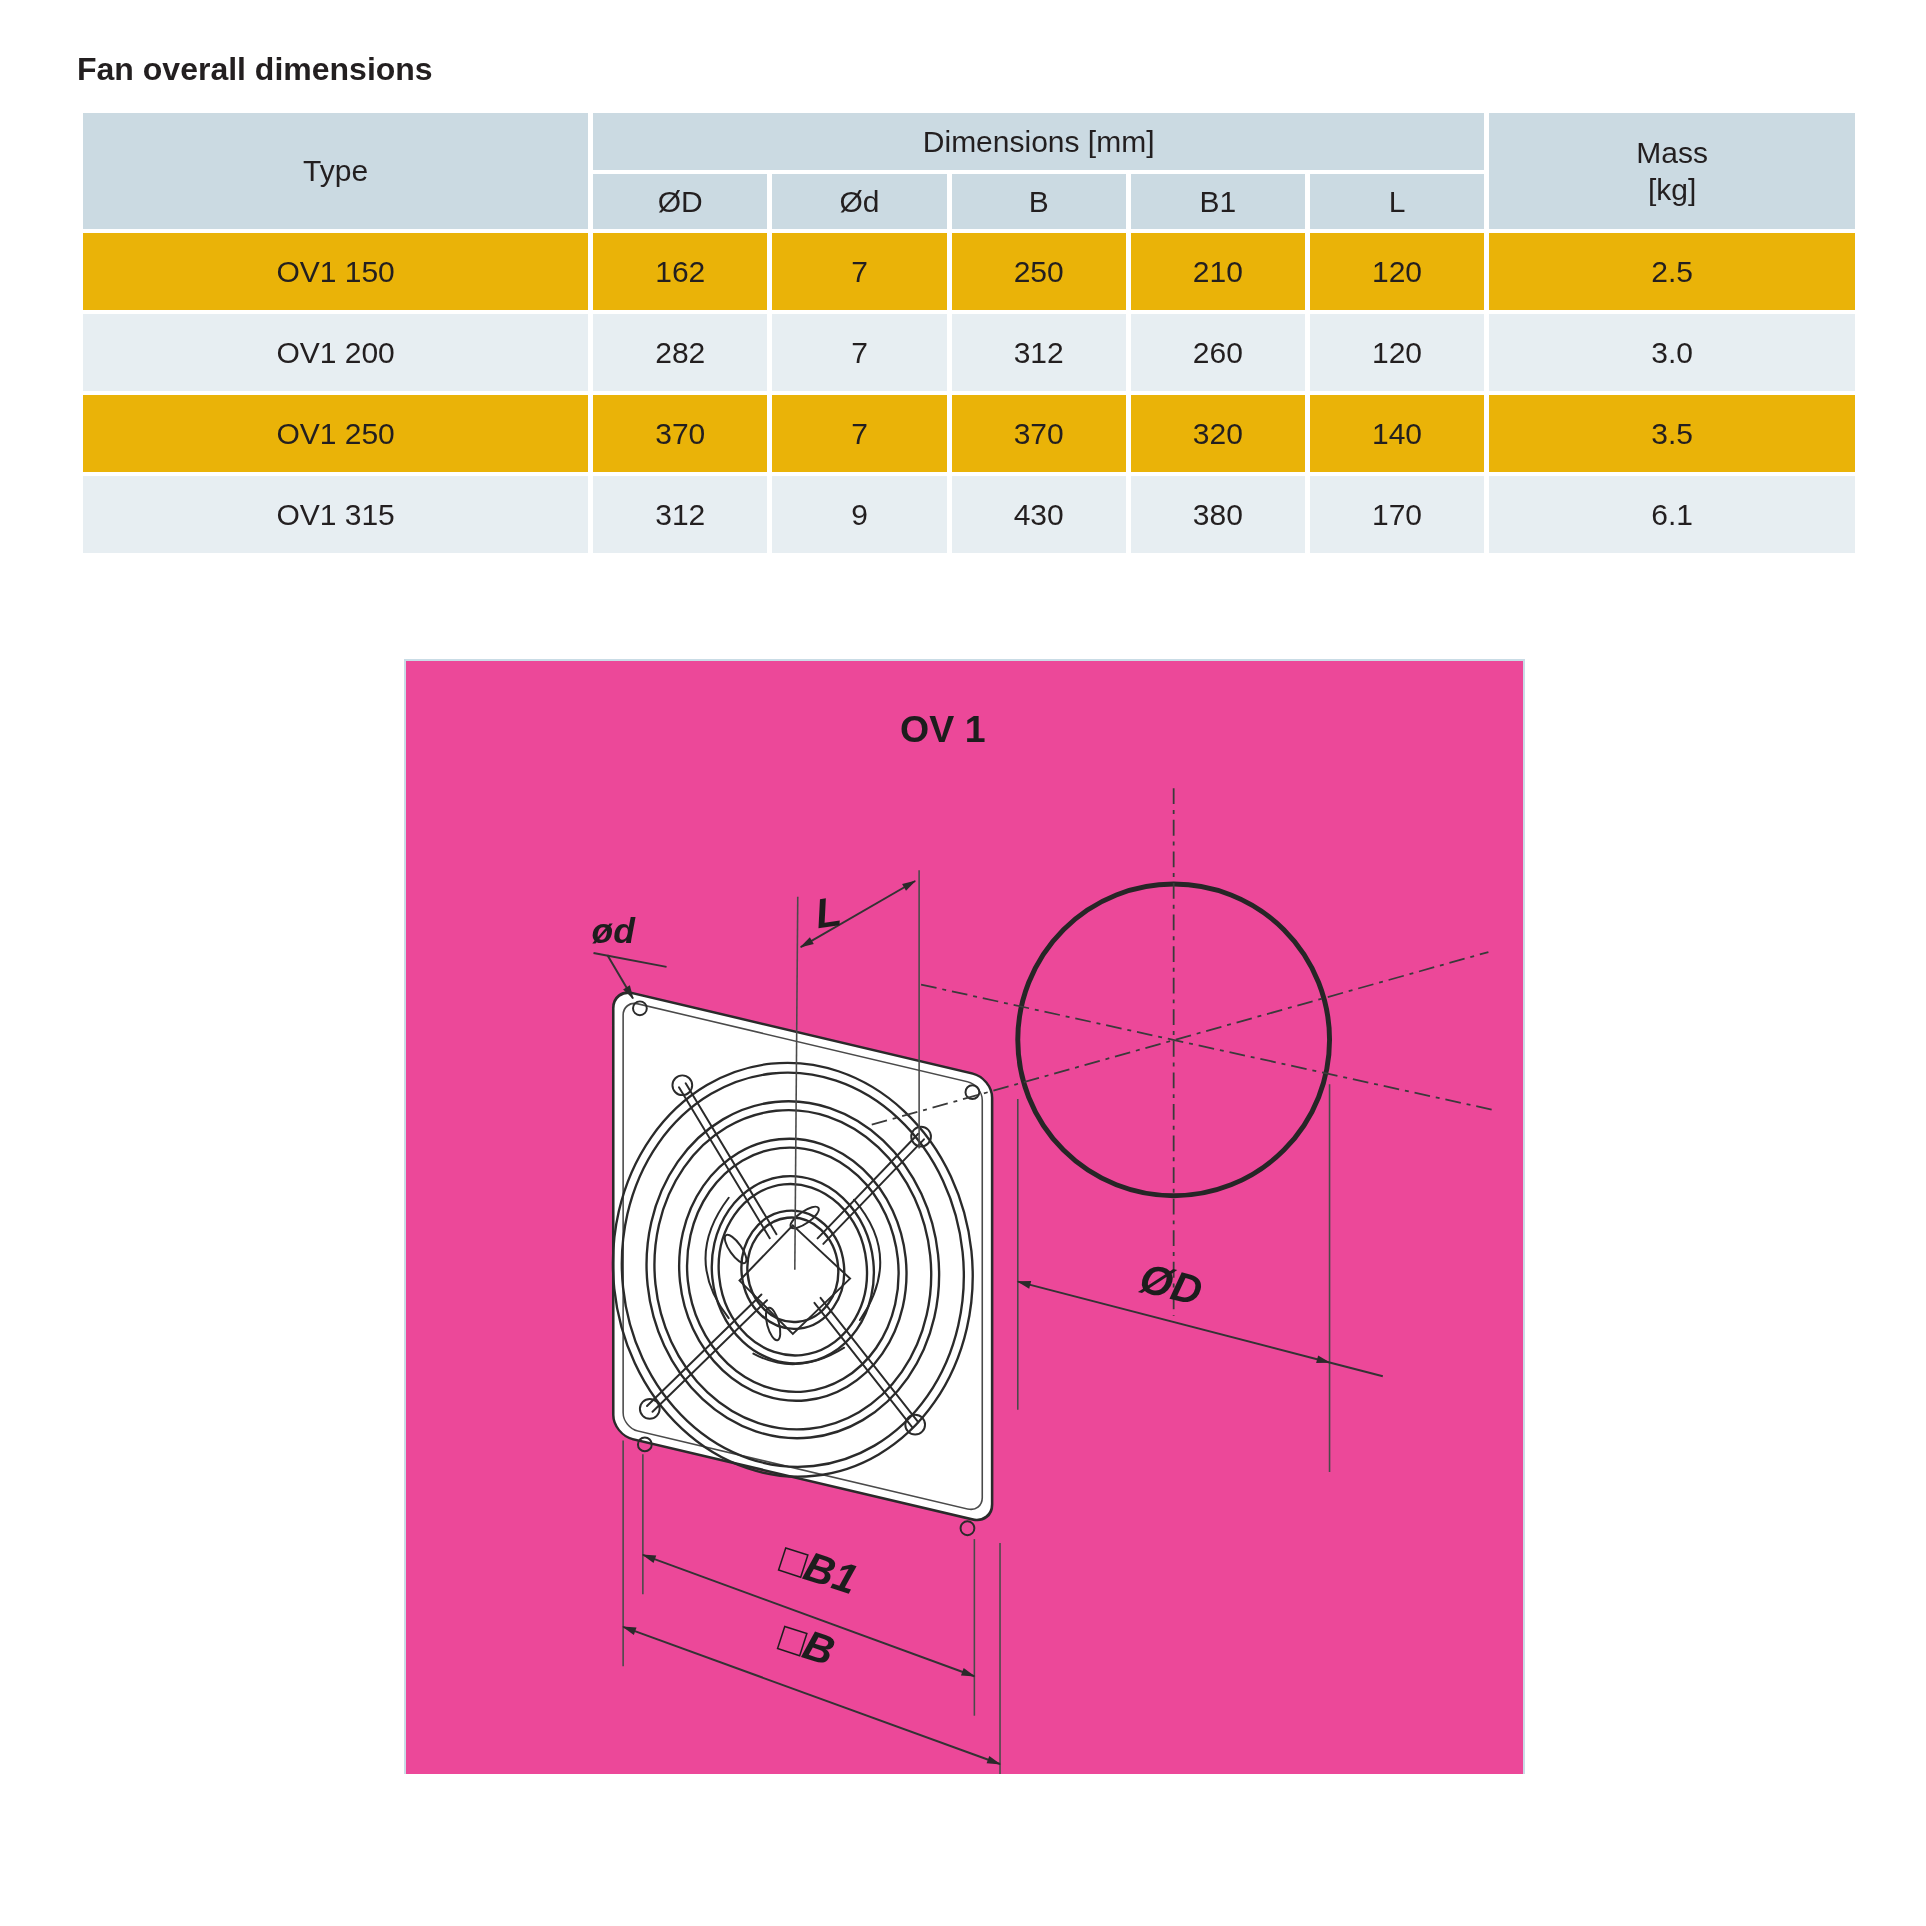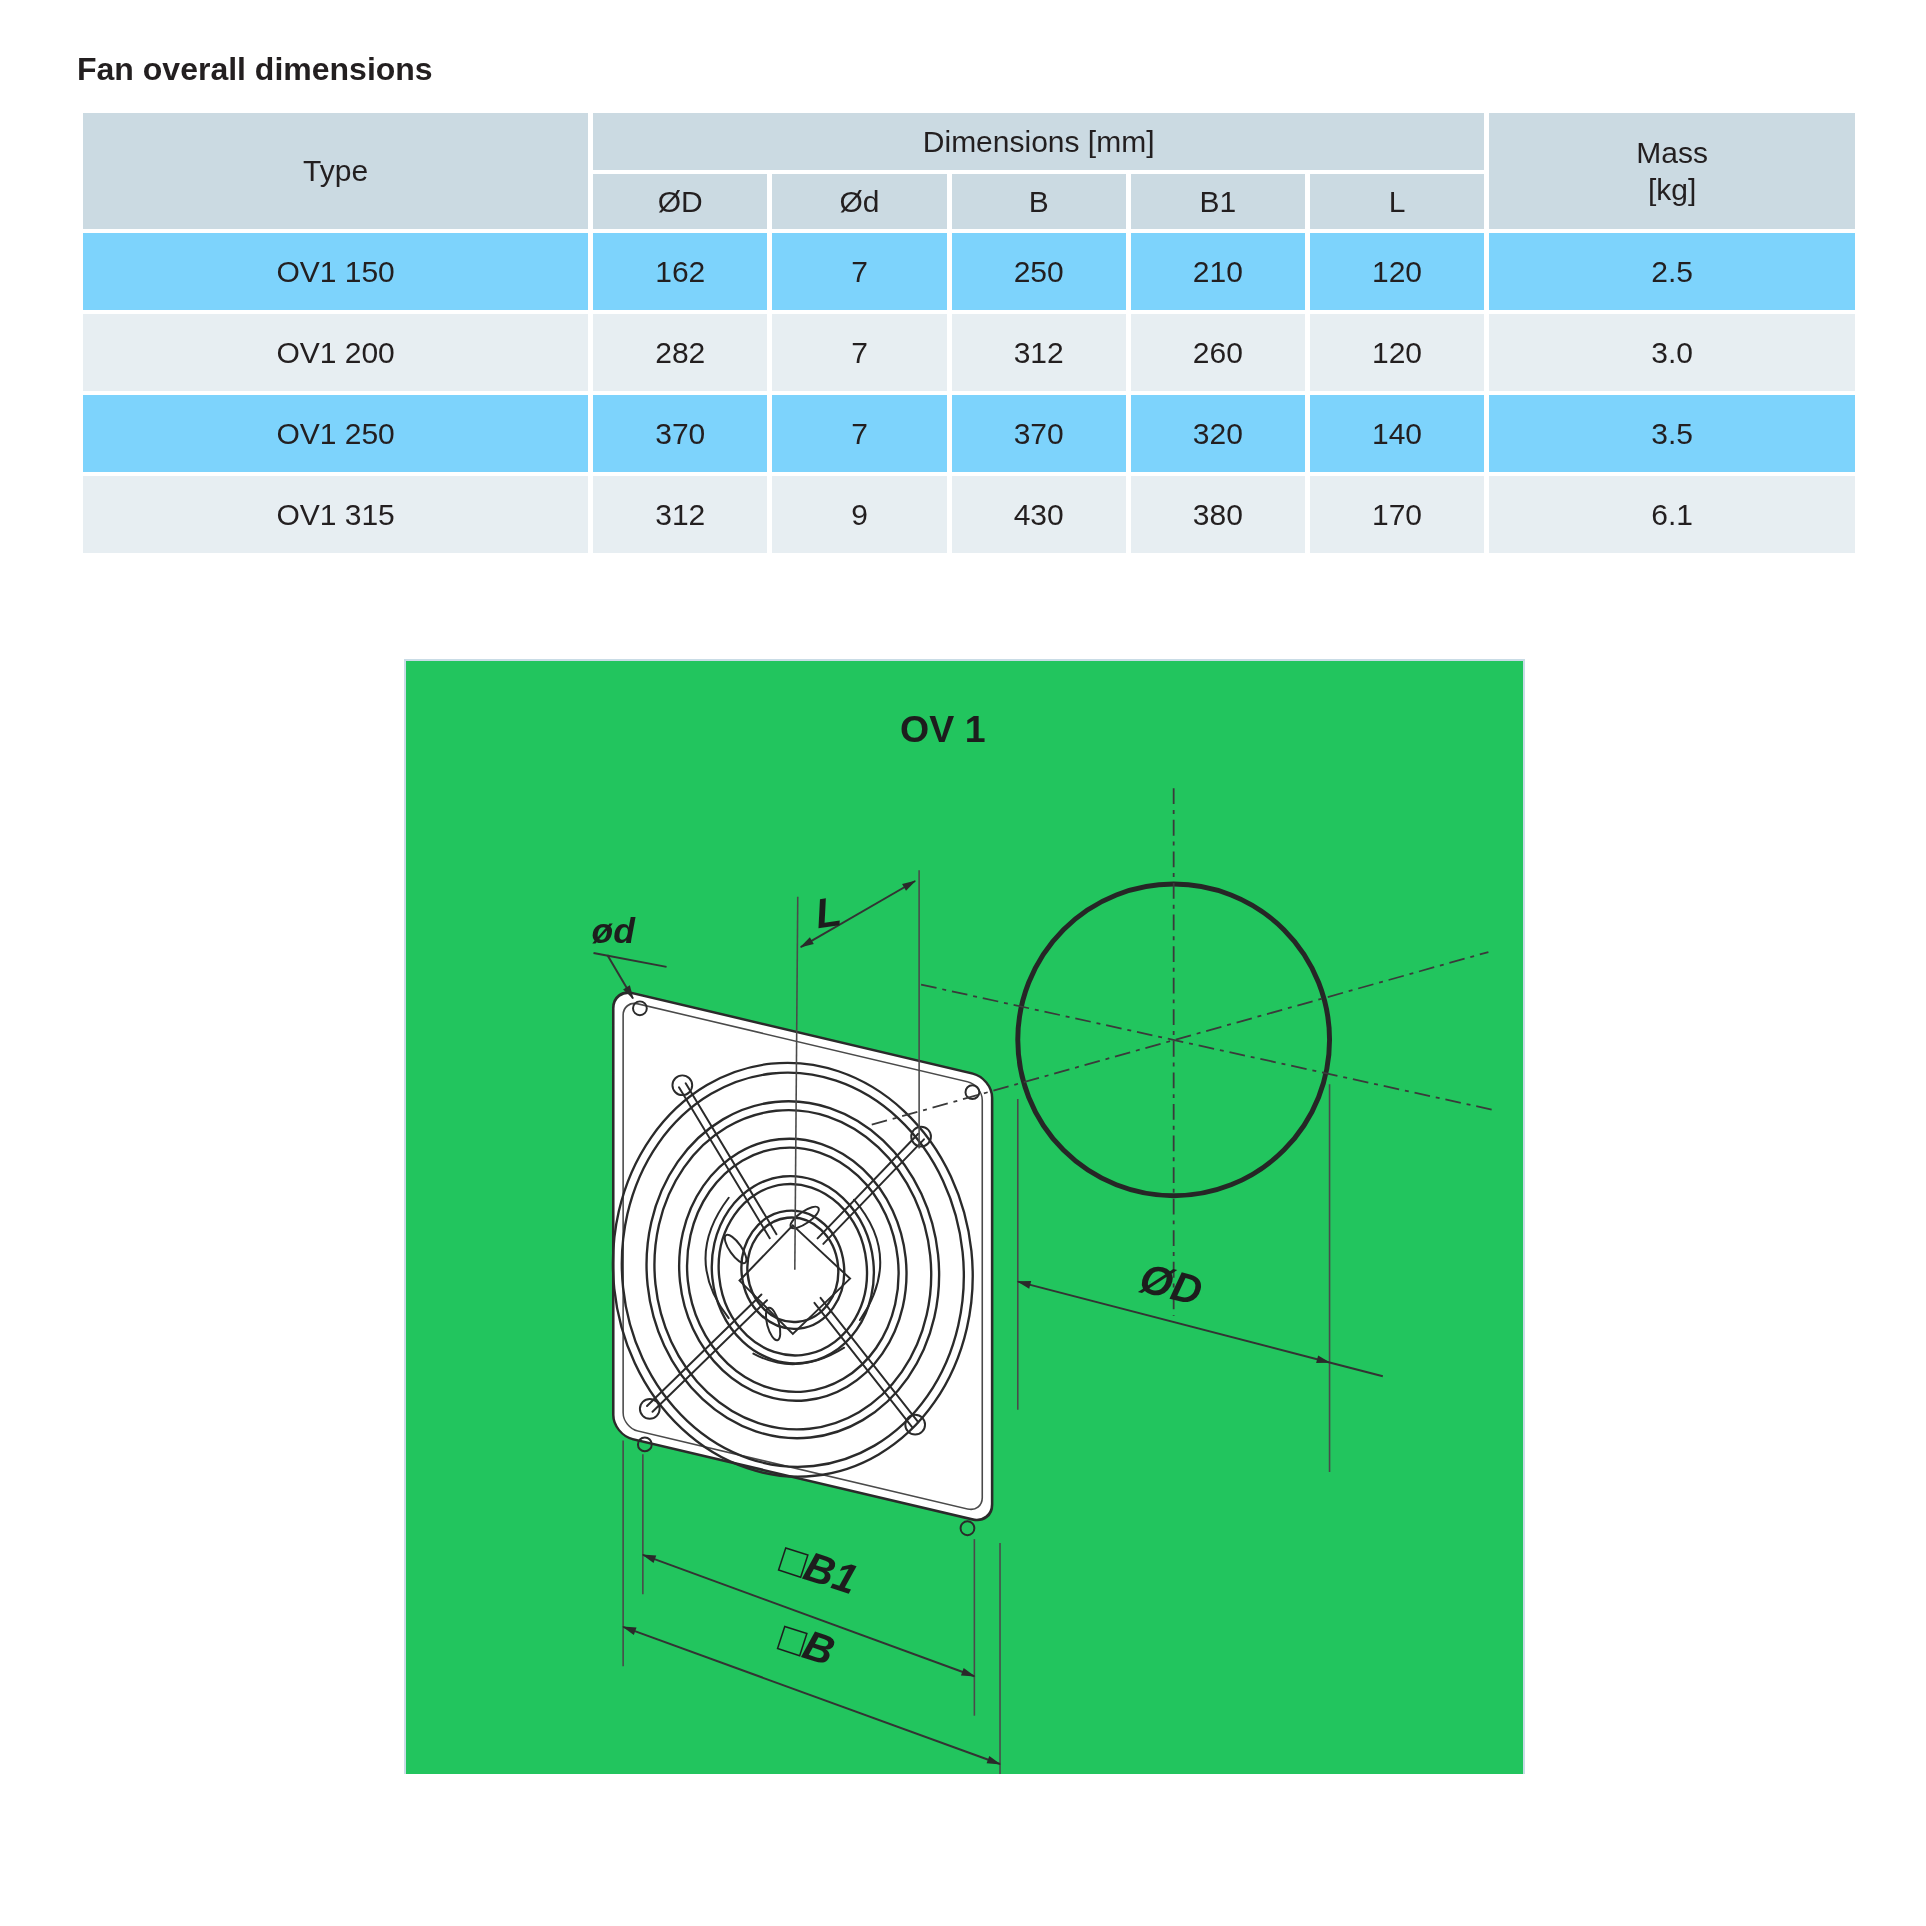--- a/index.html
+++ b/index.html
@@ -22,26 +22,26 @@
     position:absolute;left:78px;top:109px;width:1782px;
     border-collapse:separate;border-spacing:5px 4px;
     font-size:30px;color:var(--text);
   }
   .dim-table th,.dim-table td{
     font-weight:normal;text-align:center;vertical-align:middle;padding:0;
   }
   .dim-table thead th{background:var(--header-bg);}
   .dim-table .hrow1 th{height:57px;}
   .dim-table .hrow2 th{height:55px;}
-  .dim-table tbody td{height:77px;background:#7dd3fc;}
+  .dim-table tbody td{height:77px;background:#eab308;}
   .dim-table tbody tr:nth-child(even) td{background:var(--row-alt-bg);}
   .mass-line{display:block;line-height:1.25;}
   .diagram-box{
     position:absolute;left:404px;top:659px;width:1121px;height:1184px;
-    border:2px solid var(--box-border);box-sizing:border-box;background:#22c55e;
+    border:2px solid var(--box-border);box-sizing:border-box;background:#ec4899;
   }
   .diagram-box svg{position:absolute;left:0;top:0;width:100%;height:100%;}
   
   .ln{fill:none;stroke:var(--line);stroke-width:2.4;stroke-linecap:round;stroke-linejoin:round;}
   .ln2{fill:none;stroke:var(--line);stroke-width:2;stroke-linecap:round;}
   .thin{fill:none;stroke:#4a4a4a;stroke-width:1.6;}
   .thick{fill:none;stroke:#262626;stroke-width:5;}
   .platefill{fill:#fff;stroke:var(--line);stroke-width:2.6;}
   .dash{fill:none;stroke:#3a3a3a;stroke-width:1.8;stroke-dasharray:16 6 4 6;}
   .dimline{fill:none;stroke:#333;stroke-width:2;}

